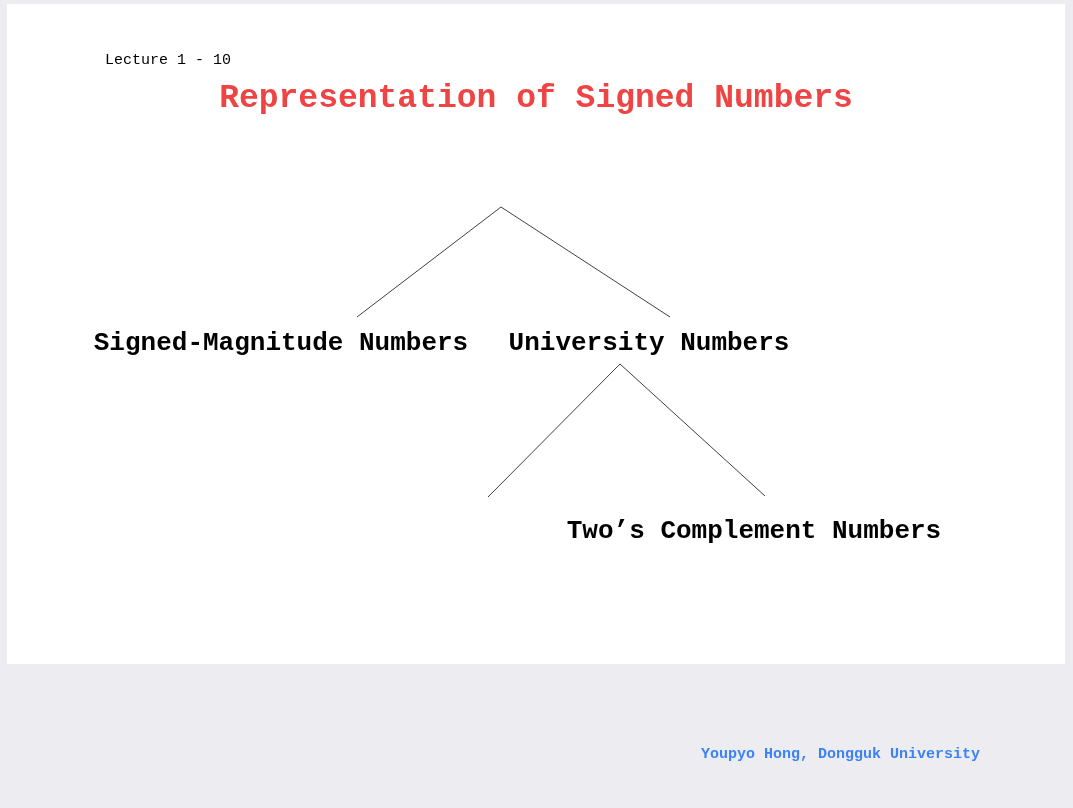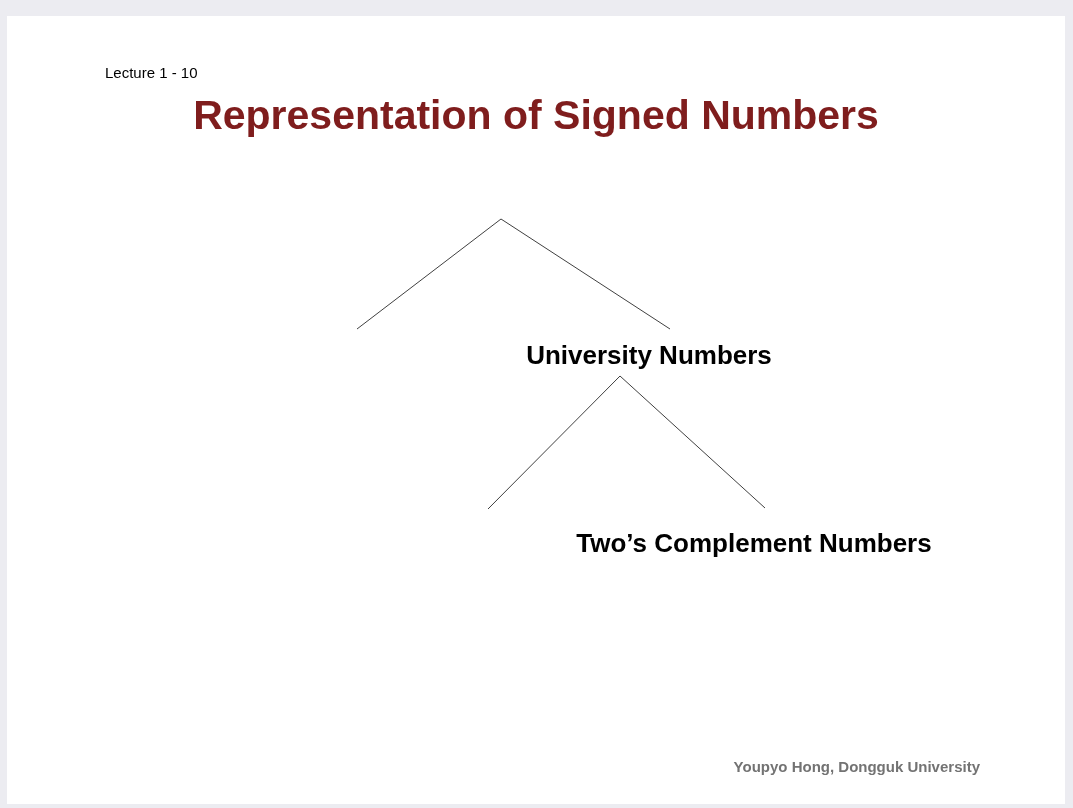--- a/index.html
+++ b/index.html
@@ -6,42 +6,43 @@
   html, body {
     width: 1073px;
     height: 808px;
     overflow: hidden;
     background: #ececf1;
     font-family: "Liberation Sans", "DejaVu Sans", sans-serif;
   }
   .page {
     position: absolute;
     left: 7px;
-    top: 16px;
+    top: 4px;
     width: 1058px;
-    height: 788px;
+    height: 660px;
     background: #ffffff;
+    font-family: Liberation Mono, monospace;
   }
   .lecture-label {
     position: absolute;
     left: 98px;
     top: 48px;
     font-size: 15px;
     color: #000000;
     white-space: nowrap;
   }
   .slide-title {
     position: absolute;
     left: 0;
     top: 76px;
     width: 100%;
     text-align: center;
-    font-size: 41px;
+    font-size: 33px;
     font-weight: bold;
-    color: #7f1d1d;
+    color: #ef4444;
     letter-spacing: 0px;
     white-space: nowrap;
   }
   .tree-svg {
     position: absolute;
     left: 0;
     top: 0;
     width: 1058px;
     height: 788px;
   }
@@ -58,40 +59,41 @@
     white-space: nowrap;
   }
   .node-l1 { top: 324px; }
   .node-l2 { top: 512px; }
   .footer-credit {
     position: absolute;
     right: 85px;
     top: 742px;
     font-size: 15px;
     font-weight: bold;
-    color: #737373;
+    color: #3b82f6;
     white-space: nowrap;
   }
 </style>
 </head>
 <body>
 
 <div class="page">
 
   <div class="lecture-label">Lecture 1 - 10</div>
 
   <h1 class="slide-title">Representation of Signed Numbers</h1>
 
   <svg class="tree-svg" viewBox="0 0 1058 788" xmlns="http://www.w3.org/2000/svg">
     <line x1="494" y1="203" x2="350" y2="313"></line>
     <line x1="494" y1="203" x2="663" y2="313"></line>
     <line x1="613" y1="360" x2="481" y2="493"></line>
     <line x1="613" y1="360" x2="758" y2="492"></line>
   </svg>
 
+  <span class="node-label node-l1" style="left: 274px;">Signed-Magnitude Numbers</span>
 
   <span class="node-label node-l1" style="left: 642px;">University Numbers</span>
 
 
   <span class="node-label node-l2" style="left: 747px;">Two’s Complement Numbers</span>
 
   <div class="footer-credit">Youpyo Hong, Dongguk University</div>
 
 </div>
 

